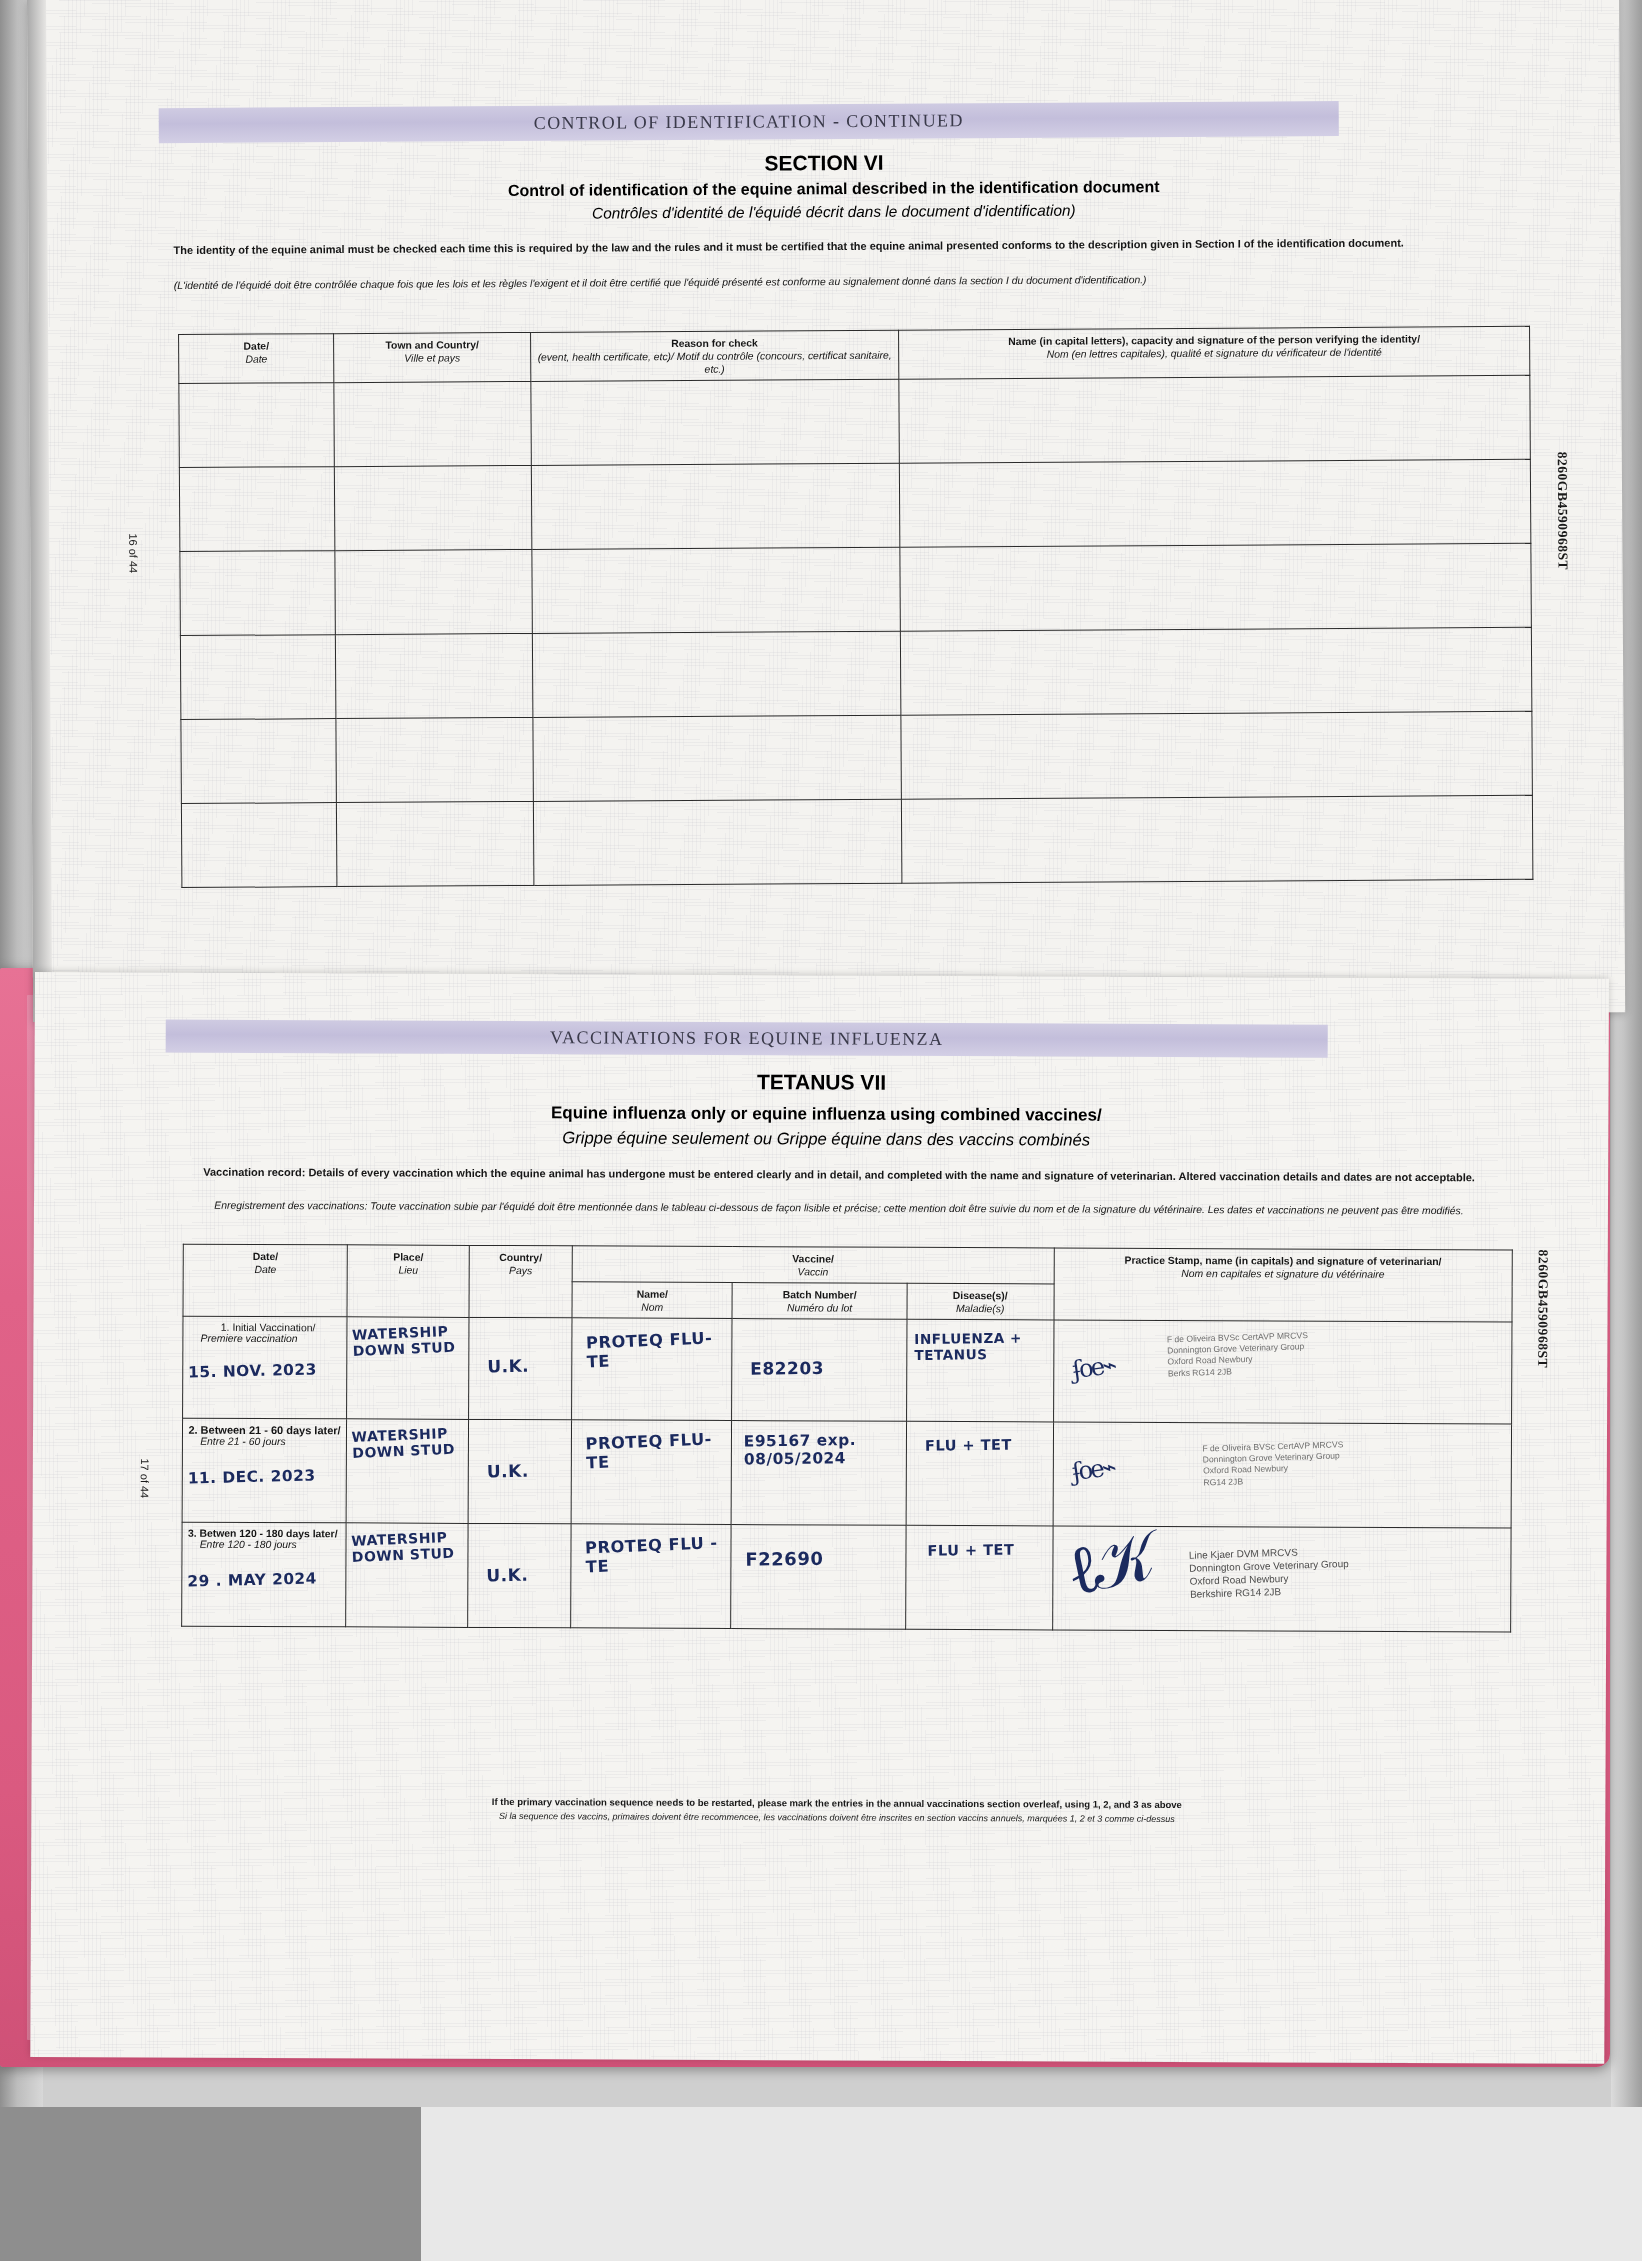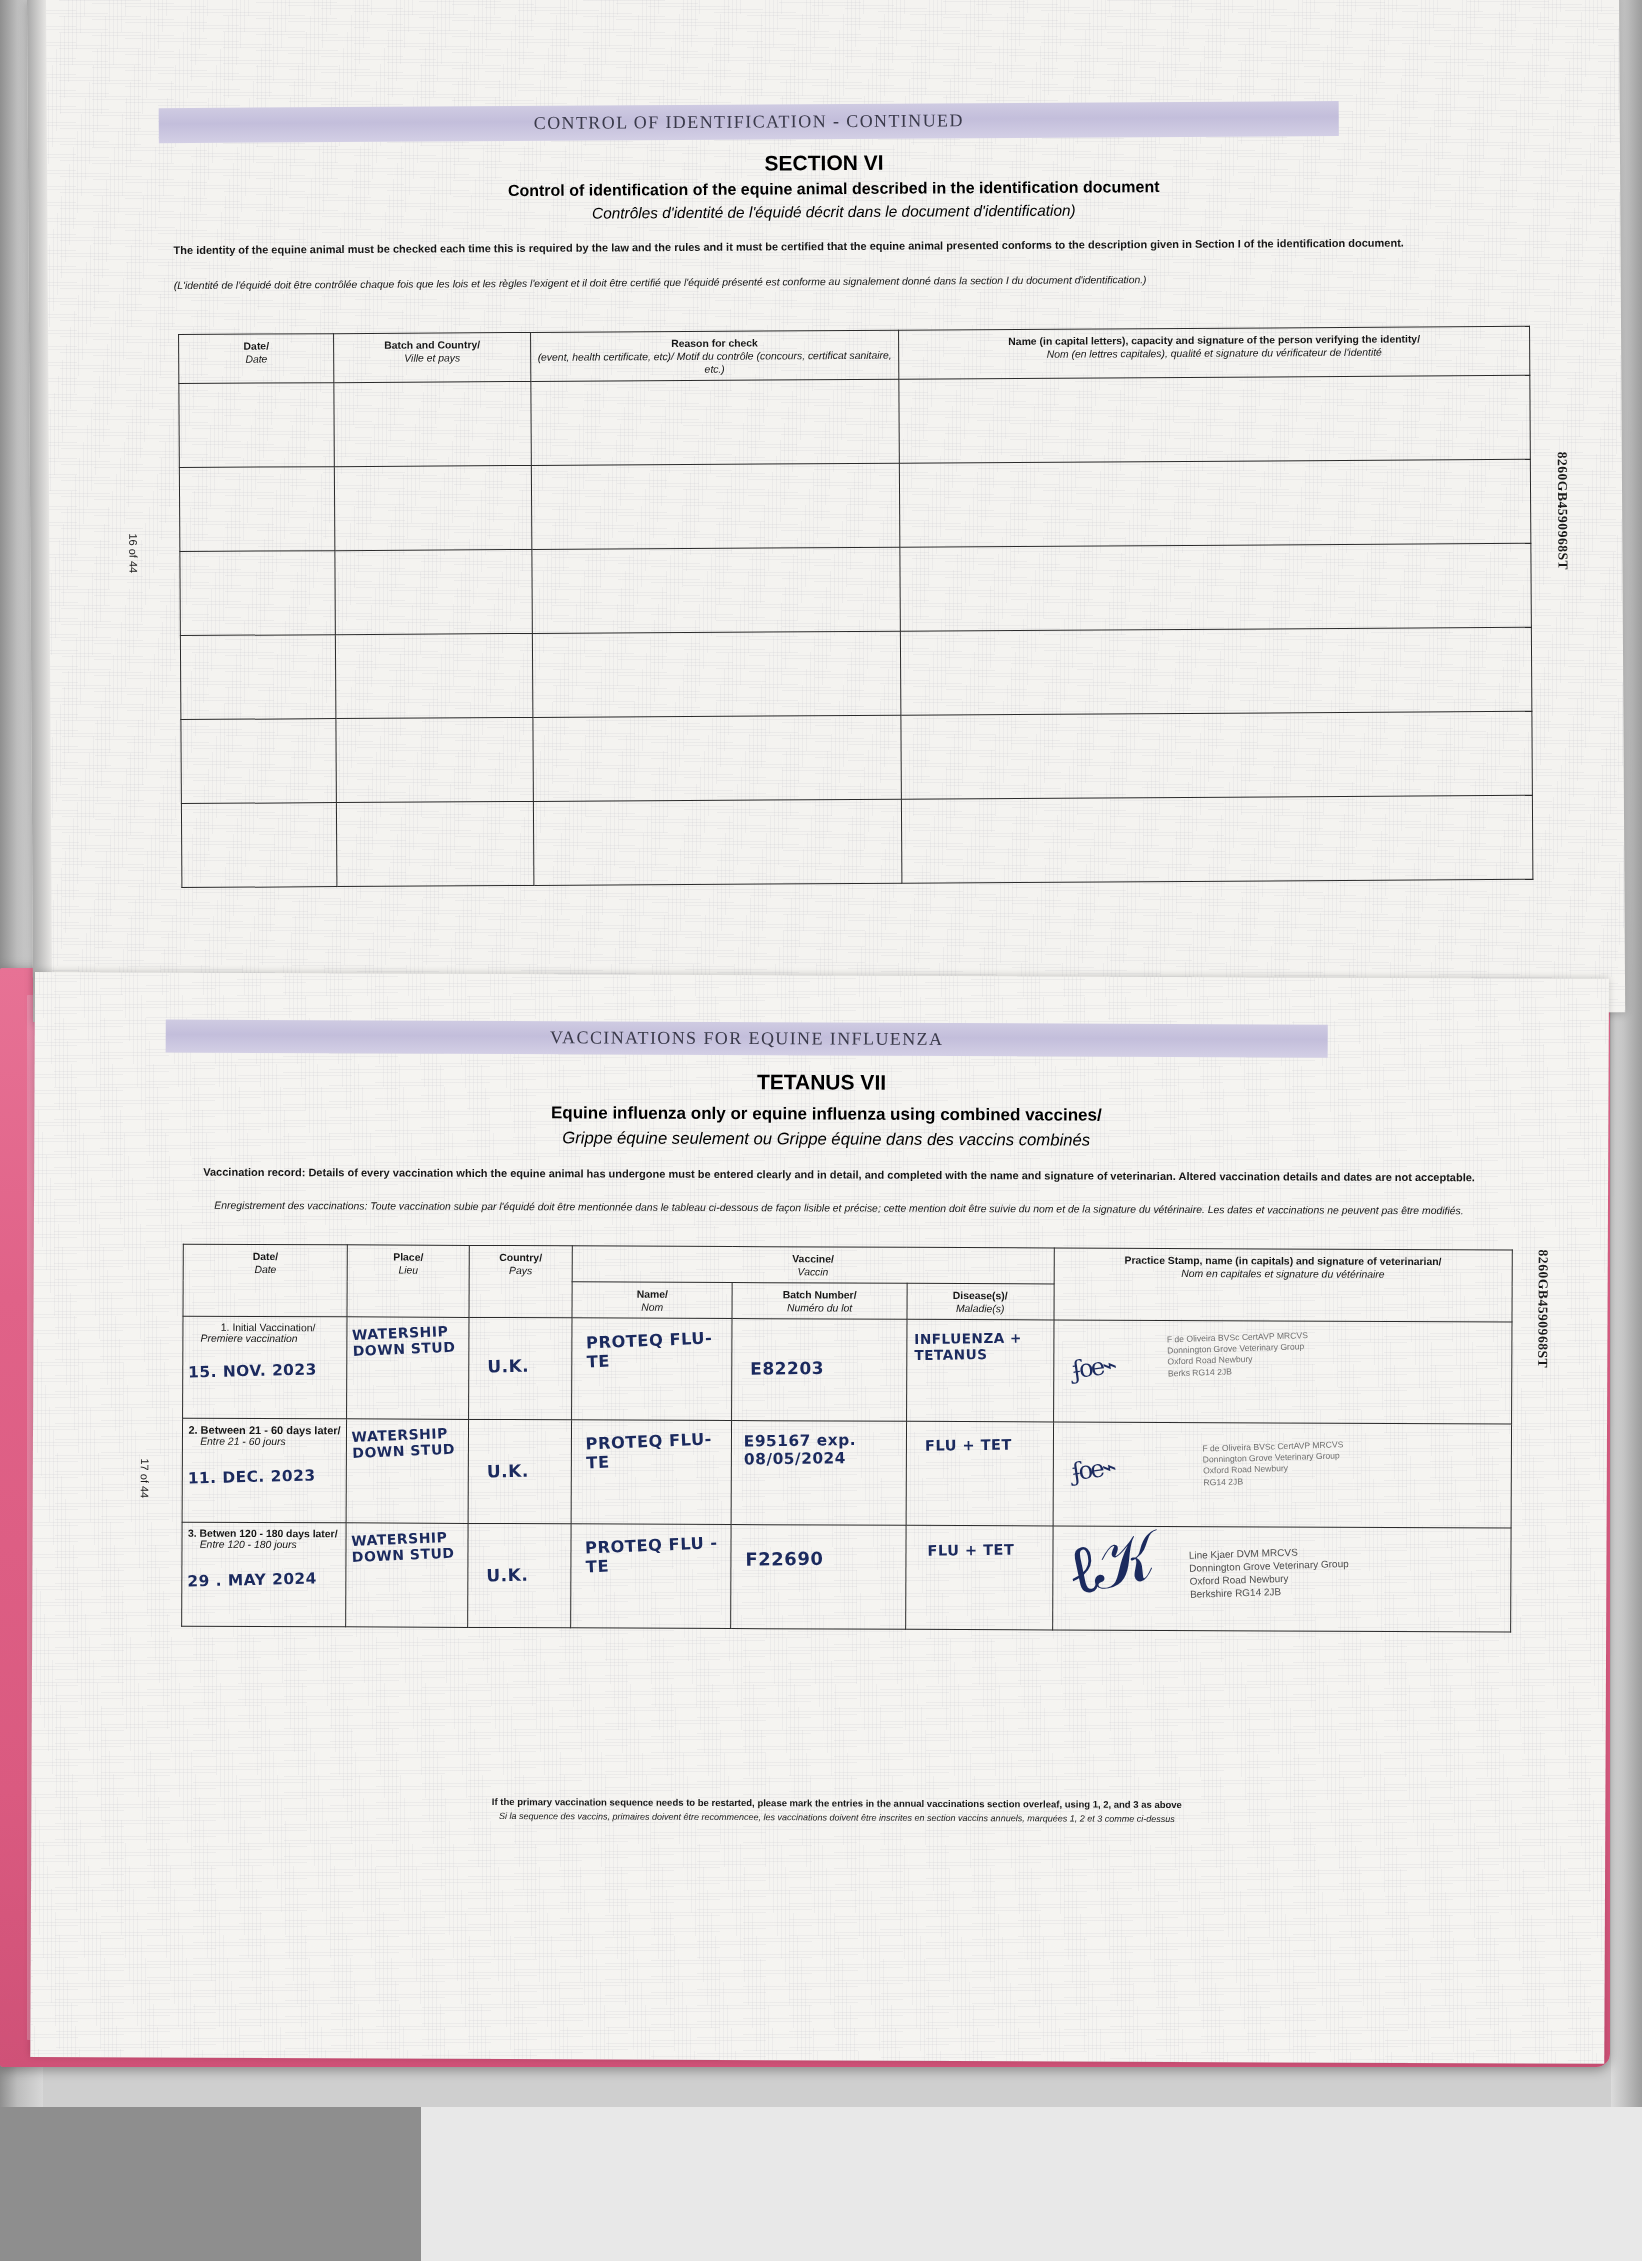--- a/index.html
+++ b/index.html
@@ -258,21 +258,21 @@
   </div>
 
   <table class="doc" style="left:149px; top:335px; width:1352px;">
     <thead>
       <tr>
         <th class="hdr" style="width:149px;">
           <span>Date/</span>
           <i>Date</i>
         </th>
         <th class="hdr" style="width:190px;">
-          <span>Batch and Country/</span>
+          <span>Town and Country/</span>
           <i>Ville et pays</i>
         </th>
         <th class="hdr" style="width:362px;">
           <span>Reason for check</span>
           <i>(event, health certificate, etc)/ Motif du contrôle (concours, certificat sanitaire, etc.)</i>
         </th>
         <th class="hdr">
           <span>Name (in capital letters), capacity and signature of the person verifying the identity/</span>
           <i>Nom (en lettres capitales), qualité et signature du vérificateur de l'identité</i>
         </th>

